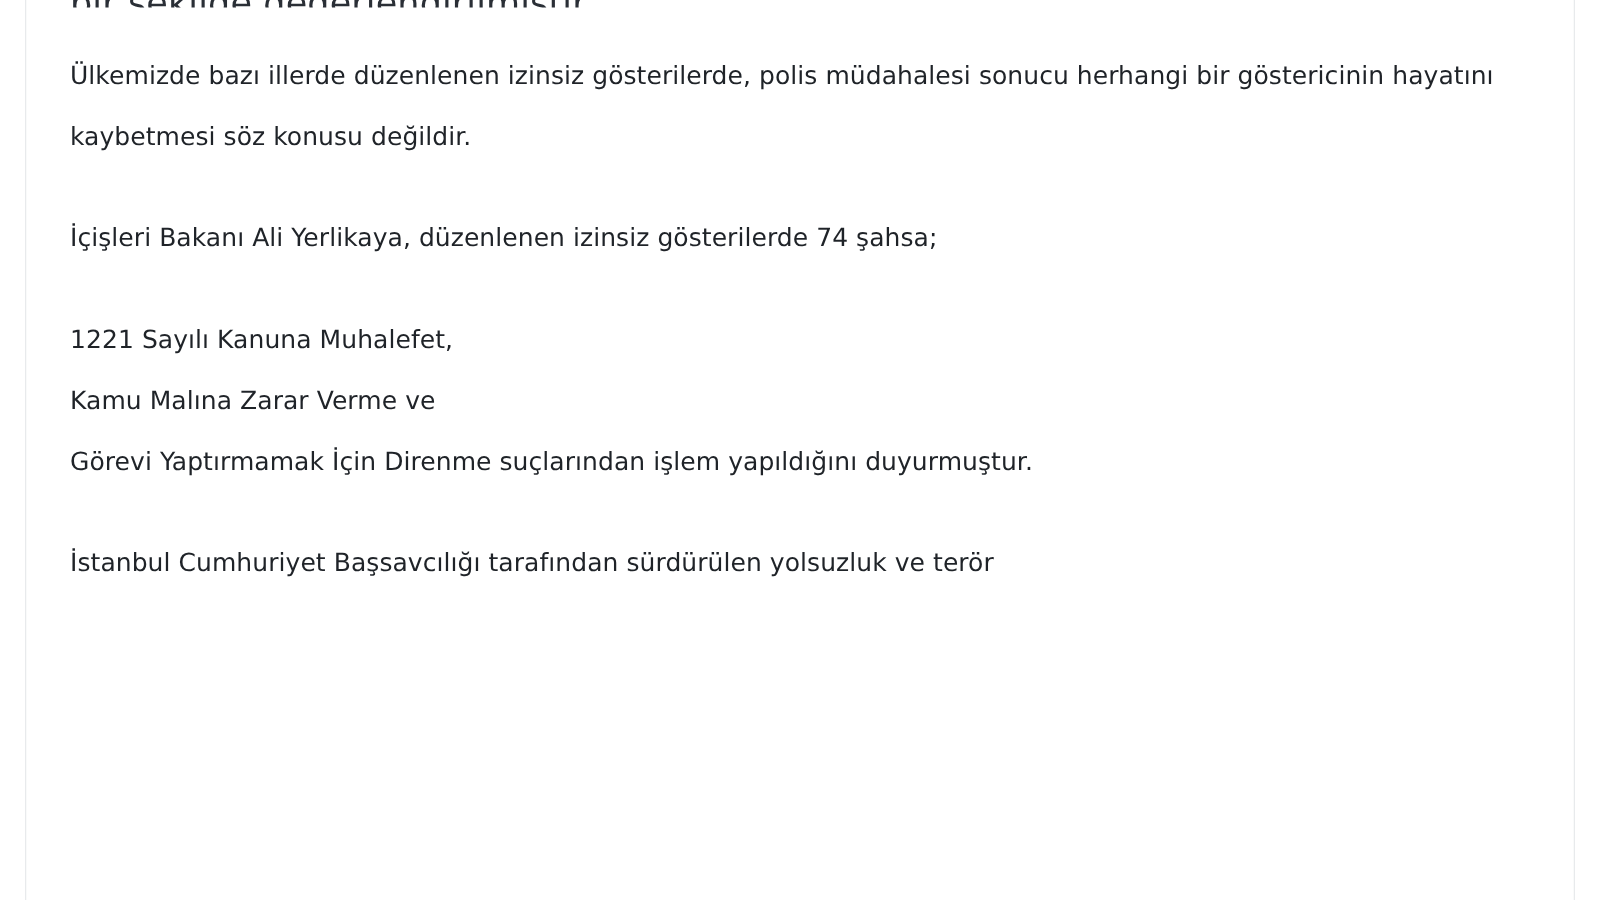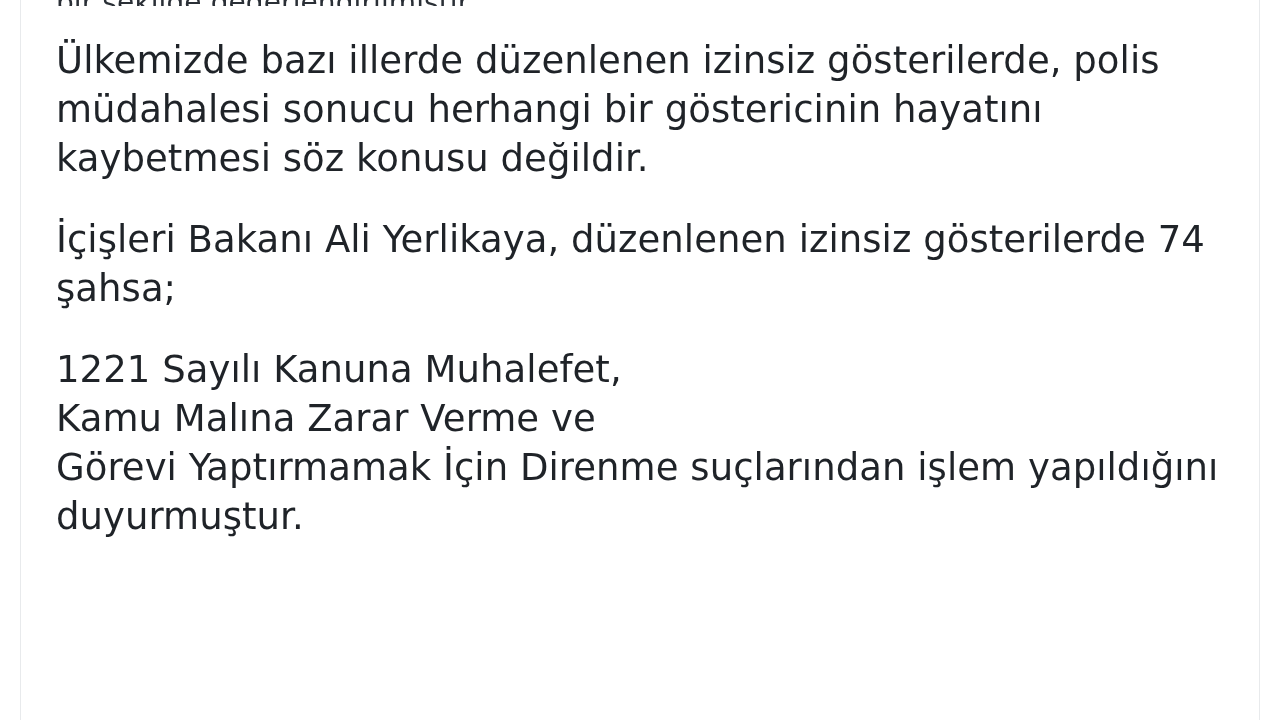--- a/index.html
+++ b/index.html
@@ -54,21 +54,21 @@
     left: 21px;
     right: 21px;
     top: 6px;
     bottom: 0;
     padding: 30px 35px 0 35px;
     box-sizing: border-box;
     overflow: hidden;
   }
 
   .para {
-    font-size: 37px;
+    font-size: 20px;
     line-height: 49px;
     color: #1f2328;
     letter-spacing: 0.05px;
     margin: 0 0 32px 0;
     max-width: 1180px;
     white-space: pre-wrap;
     font-weight: 400;
   }
   .para.last {
     margin-bottom: 0;
@@ -90,15 +90,16 @@
 
     <p class="para">Ülkemizde bazı illerde düzenlenen izinsiz gösterilerde, polis müdahalesi sonucu herhangi bir göstericinin hayatını kaybetmesi söz konusu değildir.</p>
 
     <p class="para">İçişleri Bakanı Ali Yerlikaya, düzenlenen izinsiz gösterilerde 74 şahsa;</p>
 
     <p class="para">1221 Sayılı Kanuna Muhalefet,
 Kamu Malına Zarar Verme ve
 Görevi Yaptırmamak İçin Direnme suçlarından işlem yapıldığını duyurmuştur.</p>
 
 
+    <p class="para last">İstanbul Cumhuriyet Başsavcılığı tarafından sürdürülen yolsuzluk ve terör</p>
 
   </div>
 </div>
 
 </body></html>

